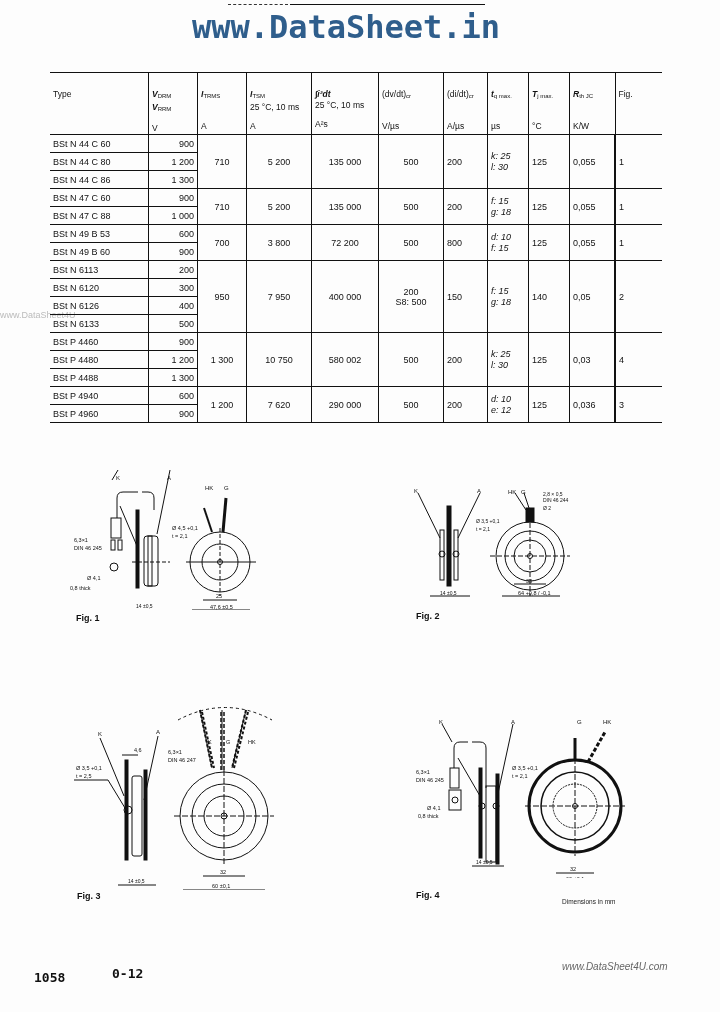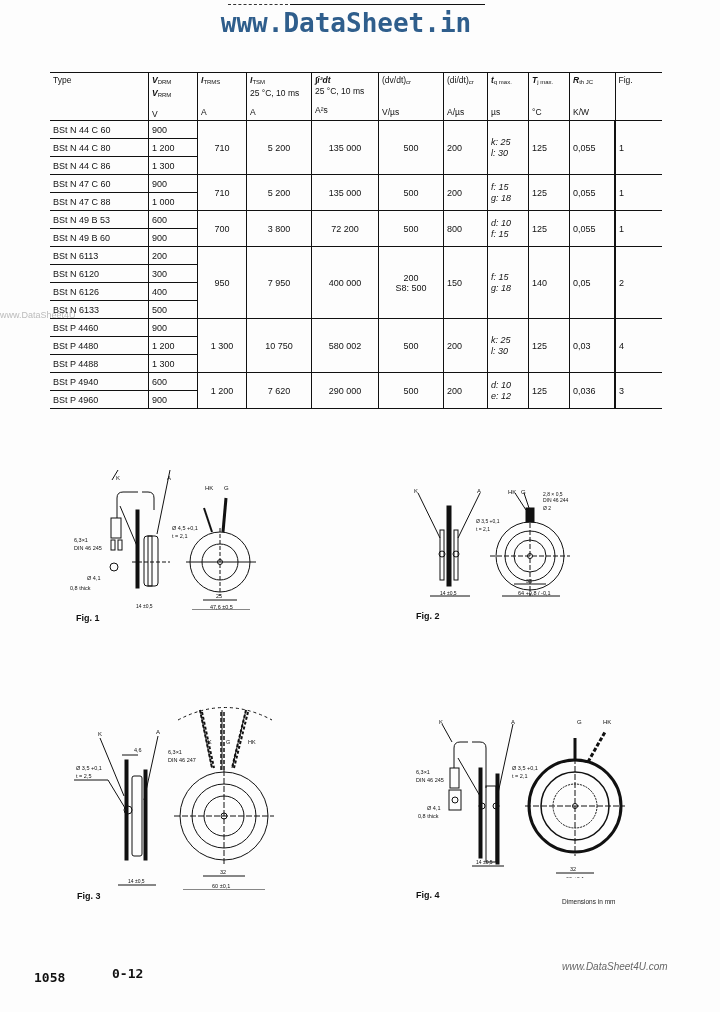--- a/index.html
+++ b/index.html
@@ -1,29 +1,29 @@
 <!DOCTYPE html>
 <html><head>
 <meta charset="utf-8">
 <style>
   html,body{margin:0;padding:0;background:#fdfdfd;}
   body{width:720px;height:1012px;position:relative;overflow:hidden;font-family:"Liberation Sans",sans-serif;color:#111;}
-  .wm-top{position:absolute;top:8px;left:0;width:692px;text-align:center;font-family:"DejaVu Sans Mono","Liberation Mono",monospace;font-weight:bold;font-size:26px;color:#2f5e8c;letter-spacing:0px;}
+  .wm-top{position:absolute;top:8px;left:0;width:692px;text-align:center;font-family:"DejaVu Sans Mono","Liberation Mono",monospace;font-weight:bold;font-size:32px;color:#2f5e8c;letter-spacing:0px;}
   .top-rule{position:absolute;top:4px;left:228px;width:60px;border-top:1px dashed #333;}
   .top-rule2{position:absolute;top:4px;left:290px;width:195px;border-top:1px solid #111;}
   table.spec{position:absolute;left:50px;top:72px;border-collapse:collapse;font-size:9px;font-weight:bold;}
   table.spec td, table.spec th{padding:0 3px;vertical-align:middle;font-weight:normal;}
-  table.spec thead th{border-top:1px solid #111;border-bottom:1px solid #111;text-align:left;vertical-align:top;height:36px;line-height:11px;padding-top:2px;font-size:8.5px;}
+  table.spec thead th{border-top:1px solid #111;border-bottom:1px solid #111;text-align:left;vertical-align:top;height:36px;line-height:11px;padding-top:16px;font-size:8.5px;}
   table.spec thead th + th{border-left:1px solid #111;}
   .sub{font-size:6px;vertical-align:-1px;}
   .sym{font-style:italic;font-weight:bold;}
   .unit{display:block;margin-top:8px;}
   table.spec tbody td{height:17px;font-size:9px;}
   td.type{width:92px;font-weight:bold;border-bottom:1px solid #111;white-space:nowrap;}
-  td.v{width:42px;text-align:left;border-left:1px solid #111;border-bottom:1px solid #111;}
+  td.v{width:42px;text-align:right;border-left:1px solid #111;border-bottom:1px solid #111;}
   td.c{border-left:1px solid #111;border-bottom:1px solid #111;}
   td.itrms{width:42px;text-align:center;}
   td.itsm{width:58px;text-align:center;}
   td.i2t{width:60px;text-align:center;}
   td.dvdt{width:58px;text-align:center;}
   td.didt{width:37px;text-align:left;}
   td.tq{width:34px;text-align:left;line-height:11px;}
   td.tj{width:34px;text-align:left;}
   td.rth{width:38px;text-align:left;}
   td.fig{width:40px;text-align:left;font-weight:bold;border-left:2px solid #111;}

